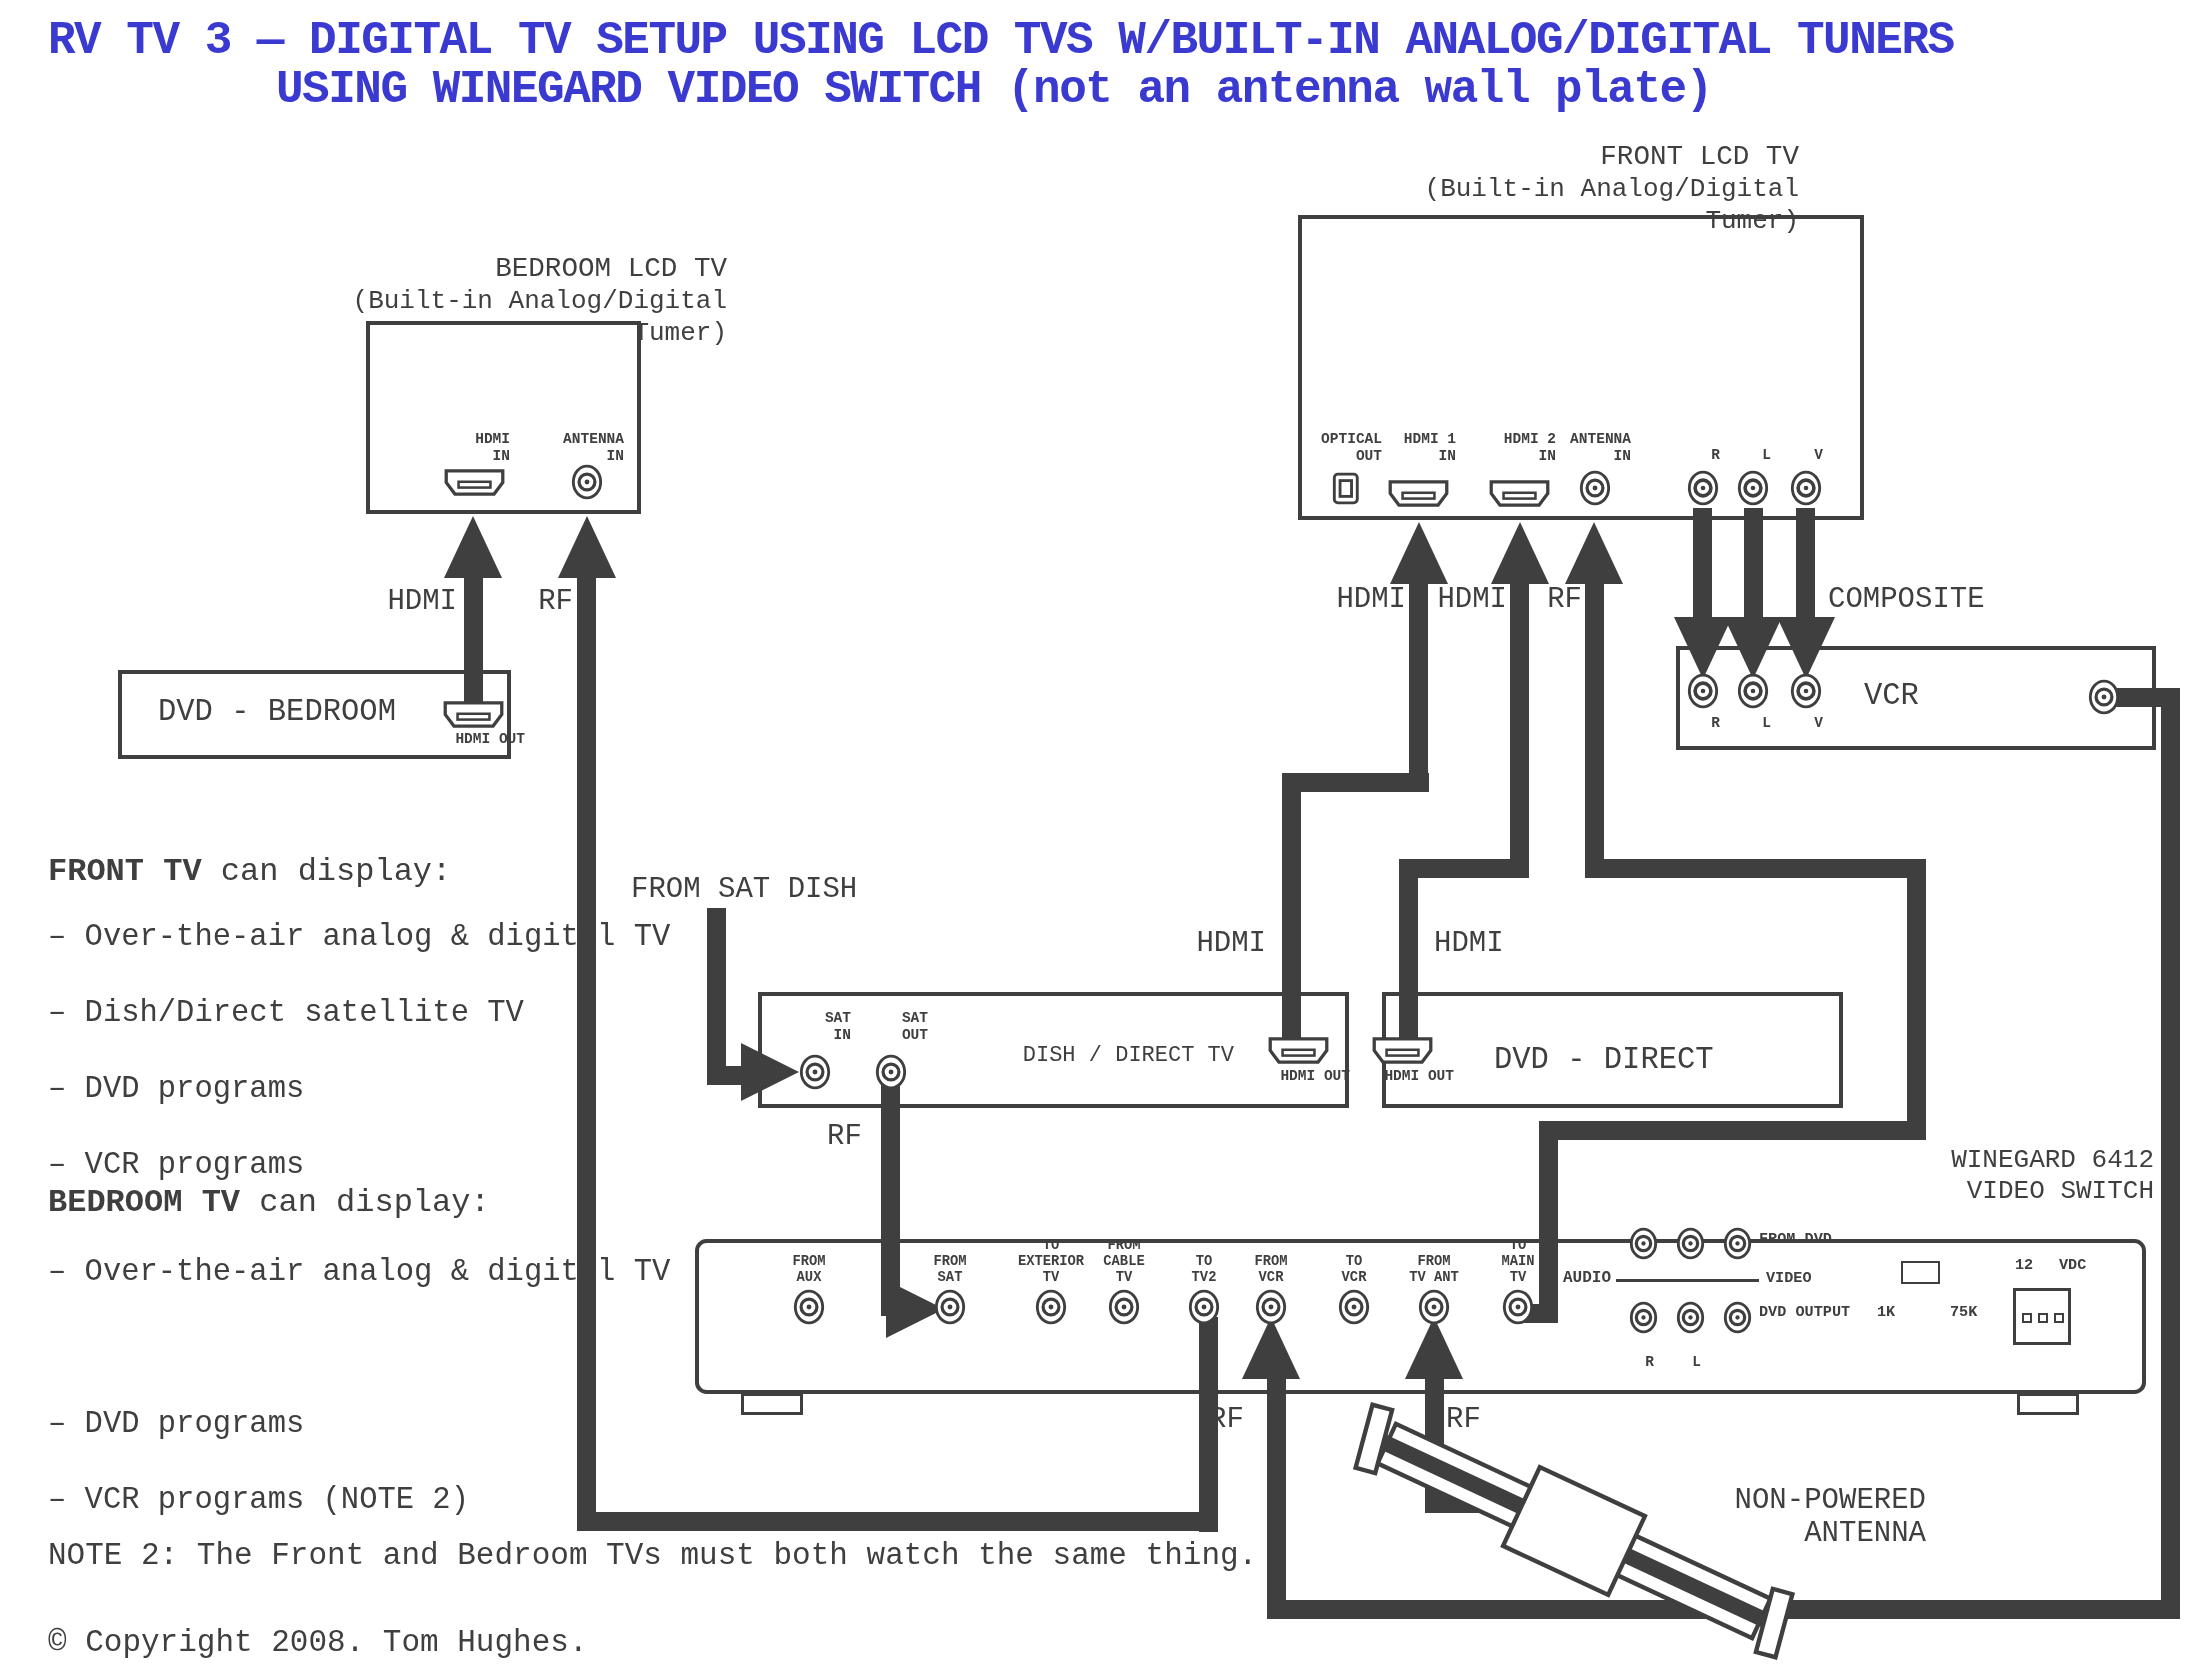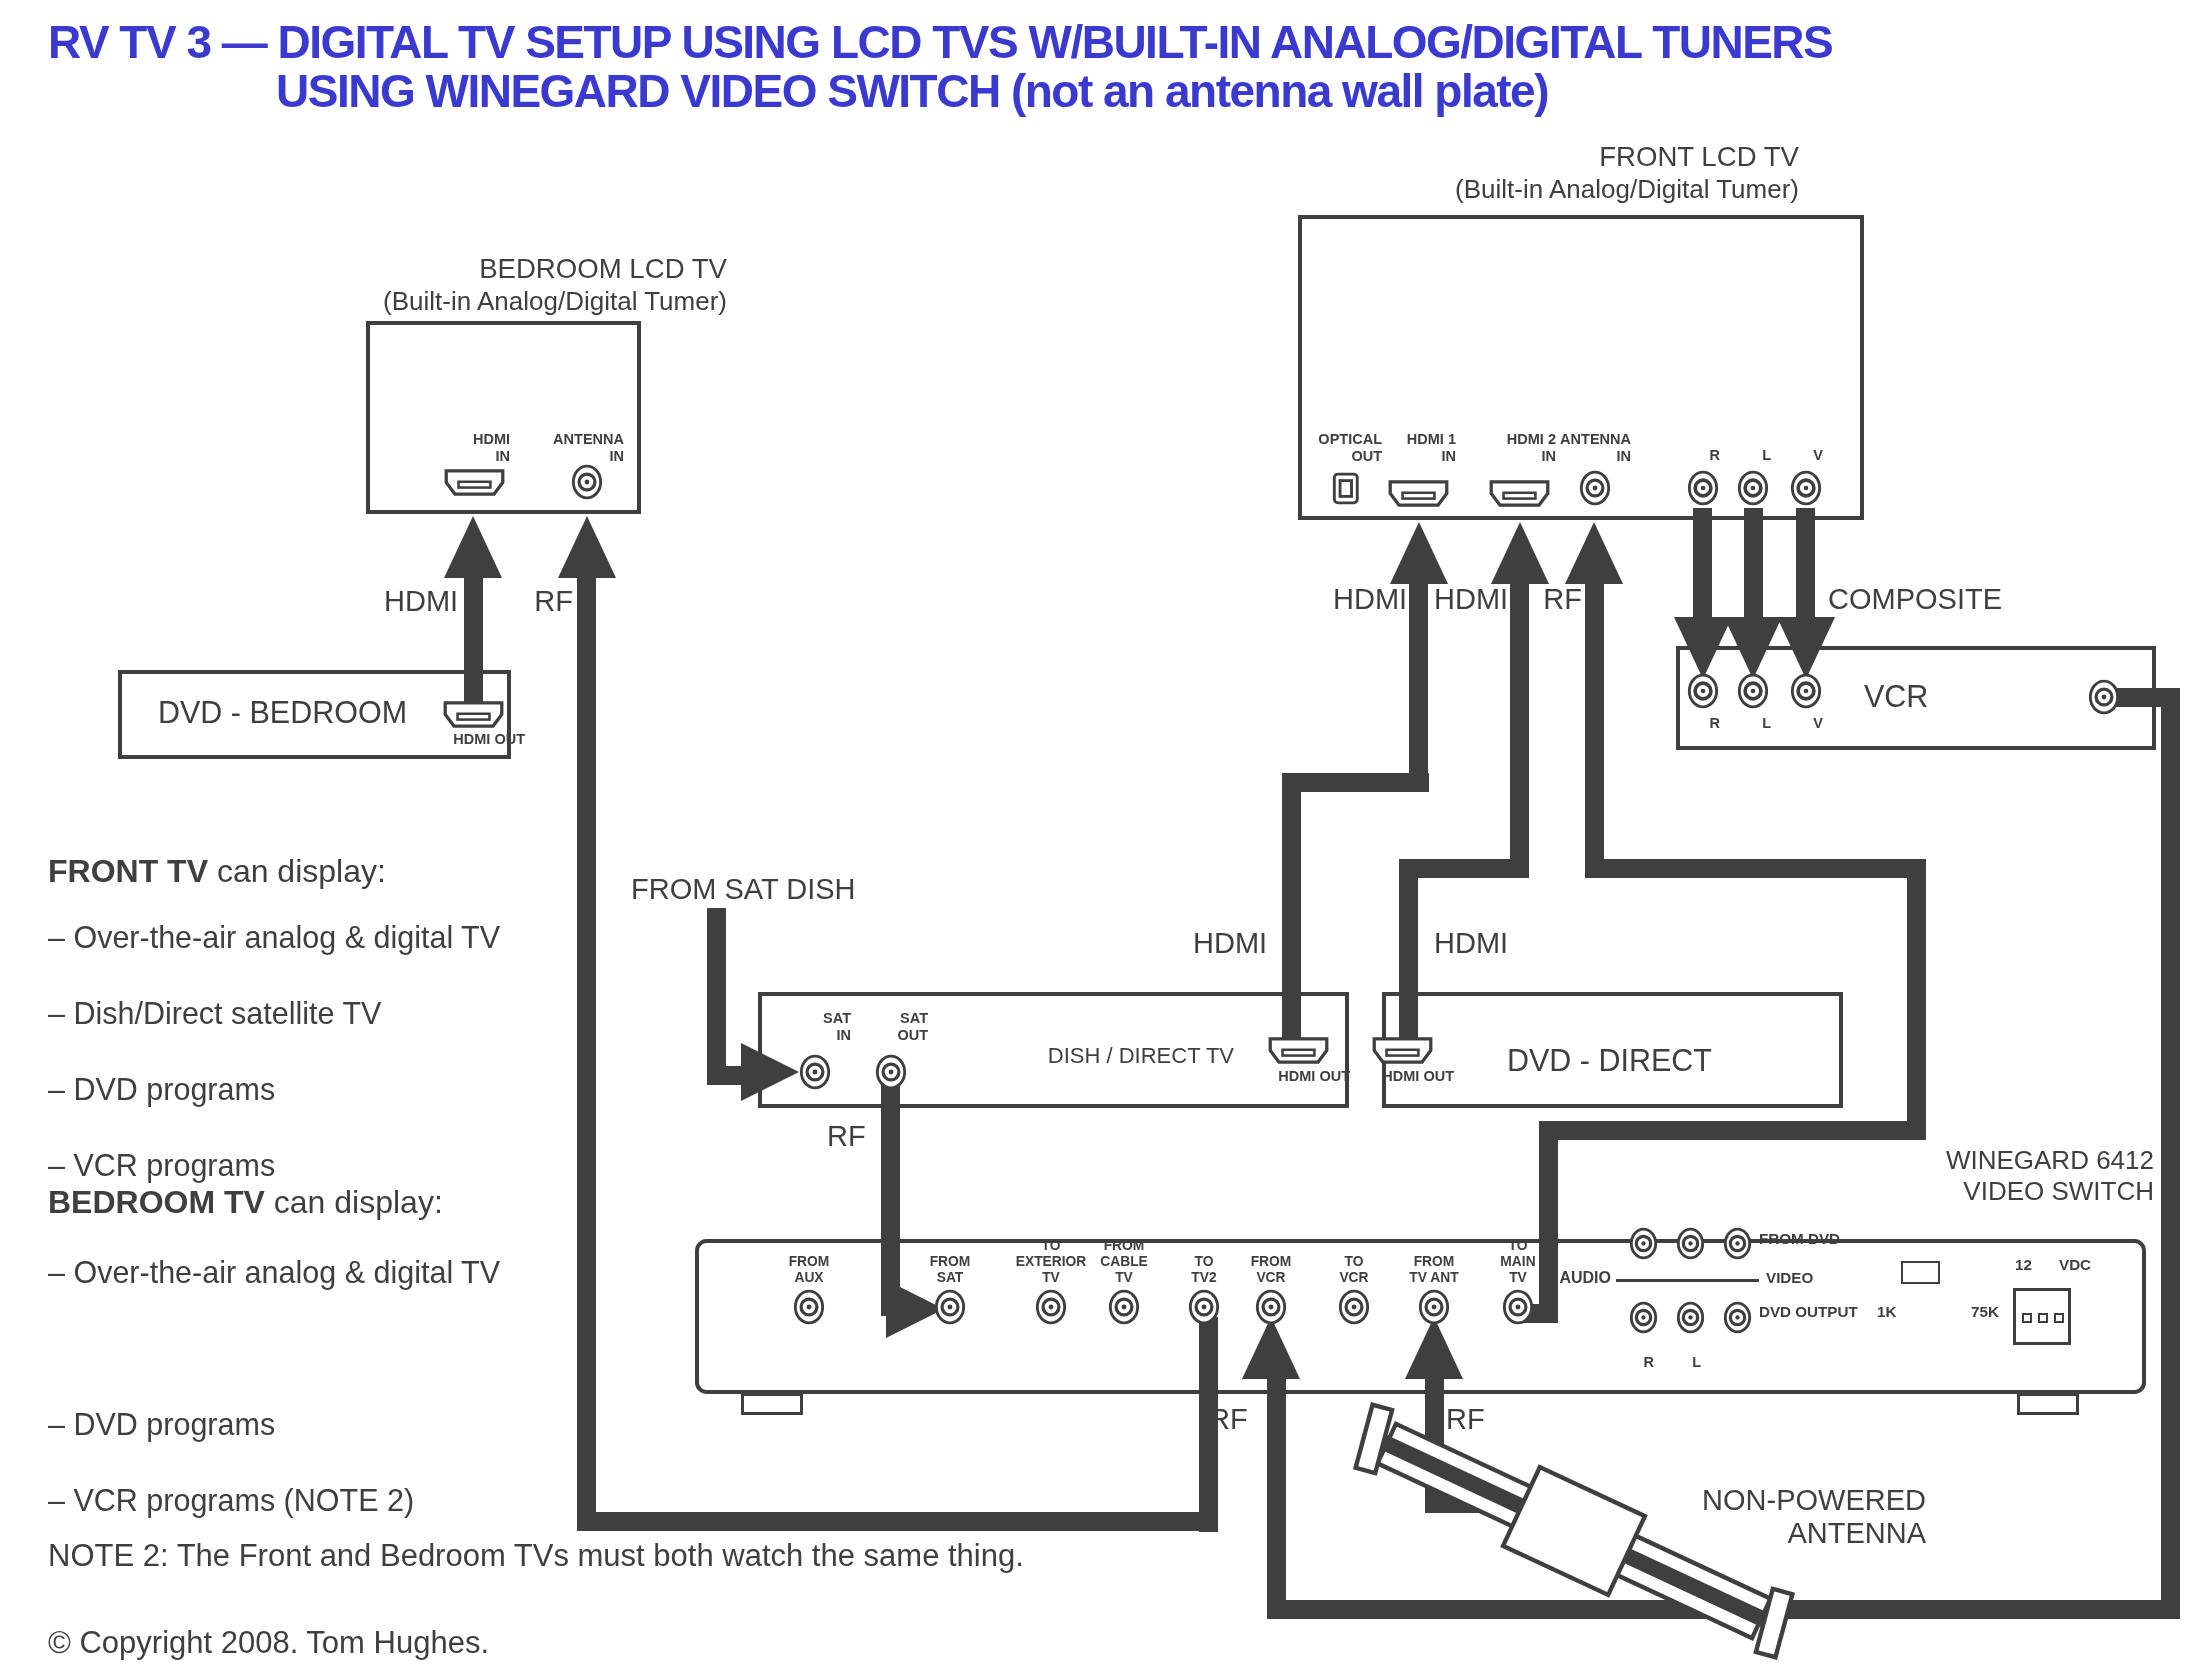--- a/index.html
+++ b/index.html
@@ -1,18 +1,18 @@
 <!DOCTYPE html>
 <html style="--ink: #3f3f3f; --title: #3a3ad0;font-size:11.6px"><head>
 <meta charset="utf-8">
 <style>
   :root{ --ink:#3f3f3f; --title:#3a3ad0; }
   html,body{margin:0;padding:0;background:#fff;}
   #canvas{position:relative;width:2205px;height:1666px;overflow:hidden;
-          font-family:Liberation Sans, sans-serif;color:var(--ink);background:#fff;}
+          font-family:Liberation Mono, monospace;color:var(--ink);background:#fff;}
   .abs{position:absolute;}
   .box{position:absolute;border:4.4px solid var(--ink);background:#fff;box-sizing:border-box;}
   .cable{position:absolute;background:var(--ink);}
   .ah-up{position:absolute;width:0;height:0;border-left:29px solid transparent;border-right:29px solid transparent;border-bottom:62px solid var(--ink);}
   .ah-down{position:absolute;width:0;height:0;border-left:29px solid transparent;border-right:29px solid transparent;border-top:62px solid var(--ink);}
   .ah-right{position:absolute;width:0;height:0;border-top:29px solid transparent;border-bottom:29px solid transparent;border-left:58px solid var(--ink);}
   .title{position:absolute;font-weight:700;font-size:46px;letter-spacing:-1.5px;color:var(--title);white-space:nowrap;}
   .c{text-align:right;}
   .r{text-align:right;}
   .bl{position:absolute;font-size:30.5px;white-space:nowrap;}      
@@ -374,21 +374,21 @@
 
   <div class="ml r" style="left:1538px;top:1269px;width:73px;font-size:16px;">AUDIO</div>
   <div class="cable" style="left:1616px;top:1279px;width:143px;height:2.9px;"></div>
   <div class="ml" style="left:1766px;top:1269px;">VIDEO</div>
   <div class="ml" style="left:1759px;top:1230px;">FROM DVD</div>
   <div class="ml" style="left:1759px;top:1303px;">DVD OUTPUT</div>
   <div class="pl c" style="left:1632px;top:1354px;width:22px;">R</div>
   <div class="pl c" style="left:1679px;top:1354px;width:22px;">L</div>
   <div class="ml" style="left:1877px;top:1303px;">1K</div>
   <div class="foot" style="left:1901px;top:1261px;width:39px;height:23px;border-width:2.9px;"></div>
-  <div class="ml" style="left:1950px;top:1303px;margin-left:21px;">75K</div>
+  <div class="ml" style="left:1950px;top:1303px;">75K</div>
   <div class="ml" style="left:2015px;top:1256px;">12</div>
   <div class="ml" style="left:2059px;top:1256px;">VDC</div>
   <div class="foot" style="left:2013px;top:1288px;width:58px;height:57px;"></div>
   <div class="foot" style="left:2022px;top:1313px;width:10.2px;height:10.2px;border-width:2.9px;"></div>
   <div class="foot" style="left:2038px;top:1313px;width:10.2px;height:10.2px;border-width:2.9px;"></div>
   <div class="foot" style="left:2054px;top:1313px;width:10.2px;height:10.2px;border-width:2.9px;"></div>
 
   <div class="dl r" style="left:384px;top:585px;width:73px;">HDMI</div>
   <div class="dl r" style="left:508px;top:585px;width:65px;">RF</div>
   <div class="dl r" style="left:1333px;top:583px;width:73px;">HDMI</div>

